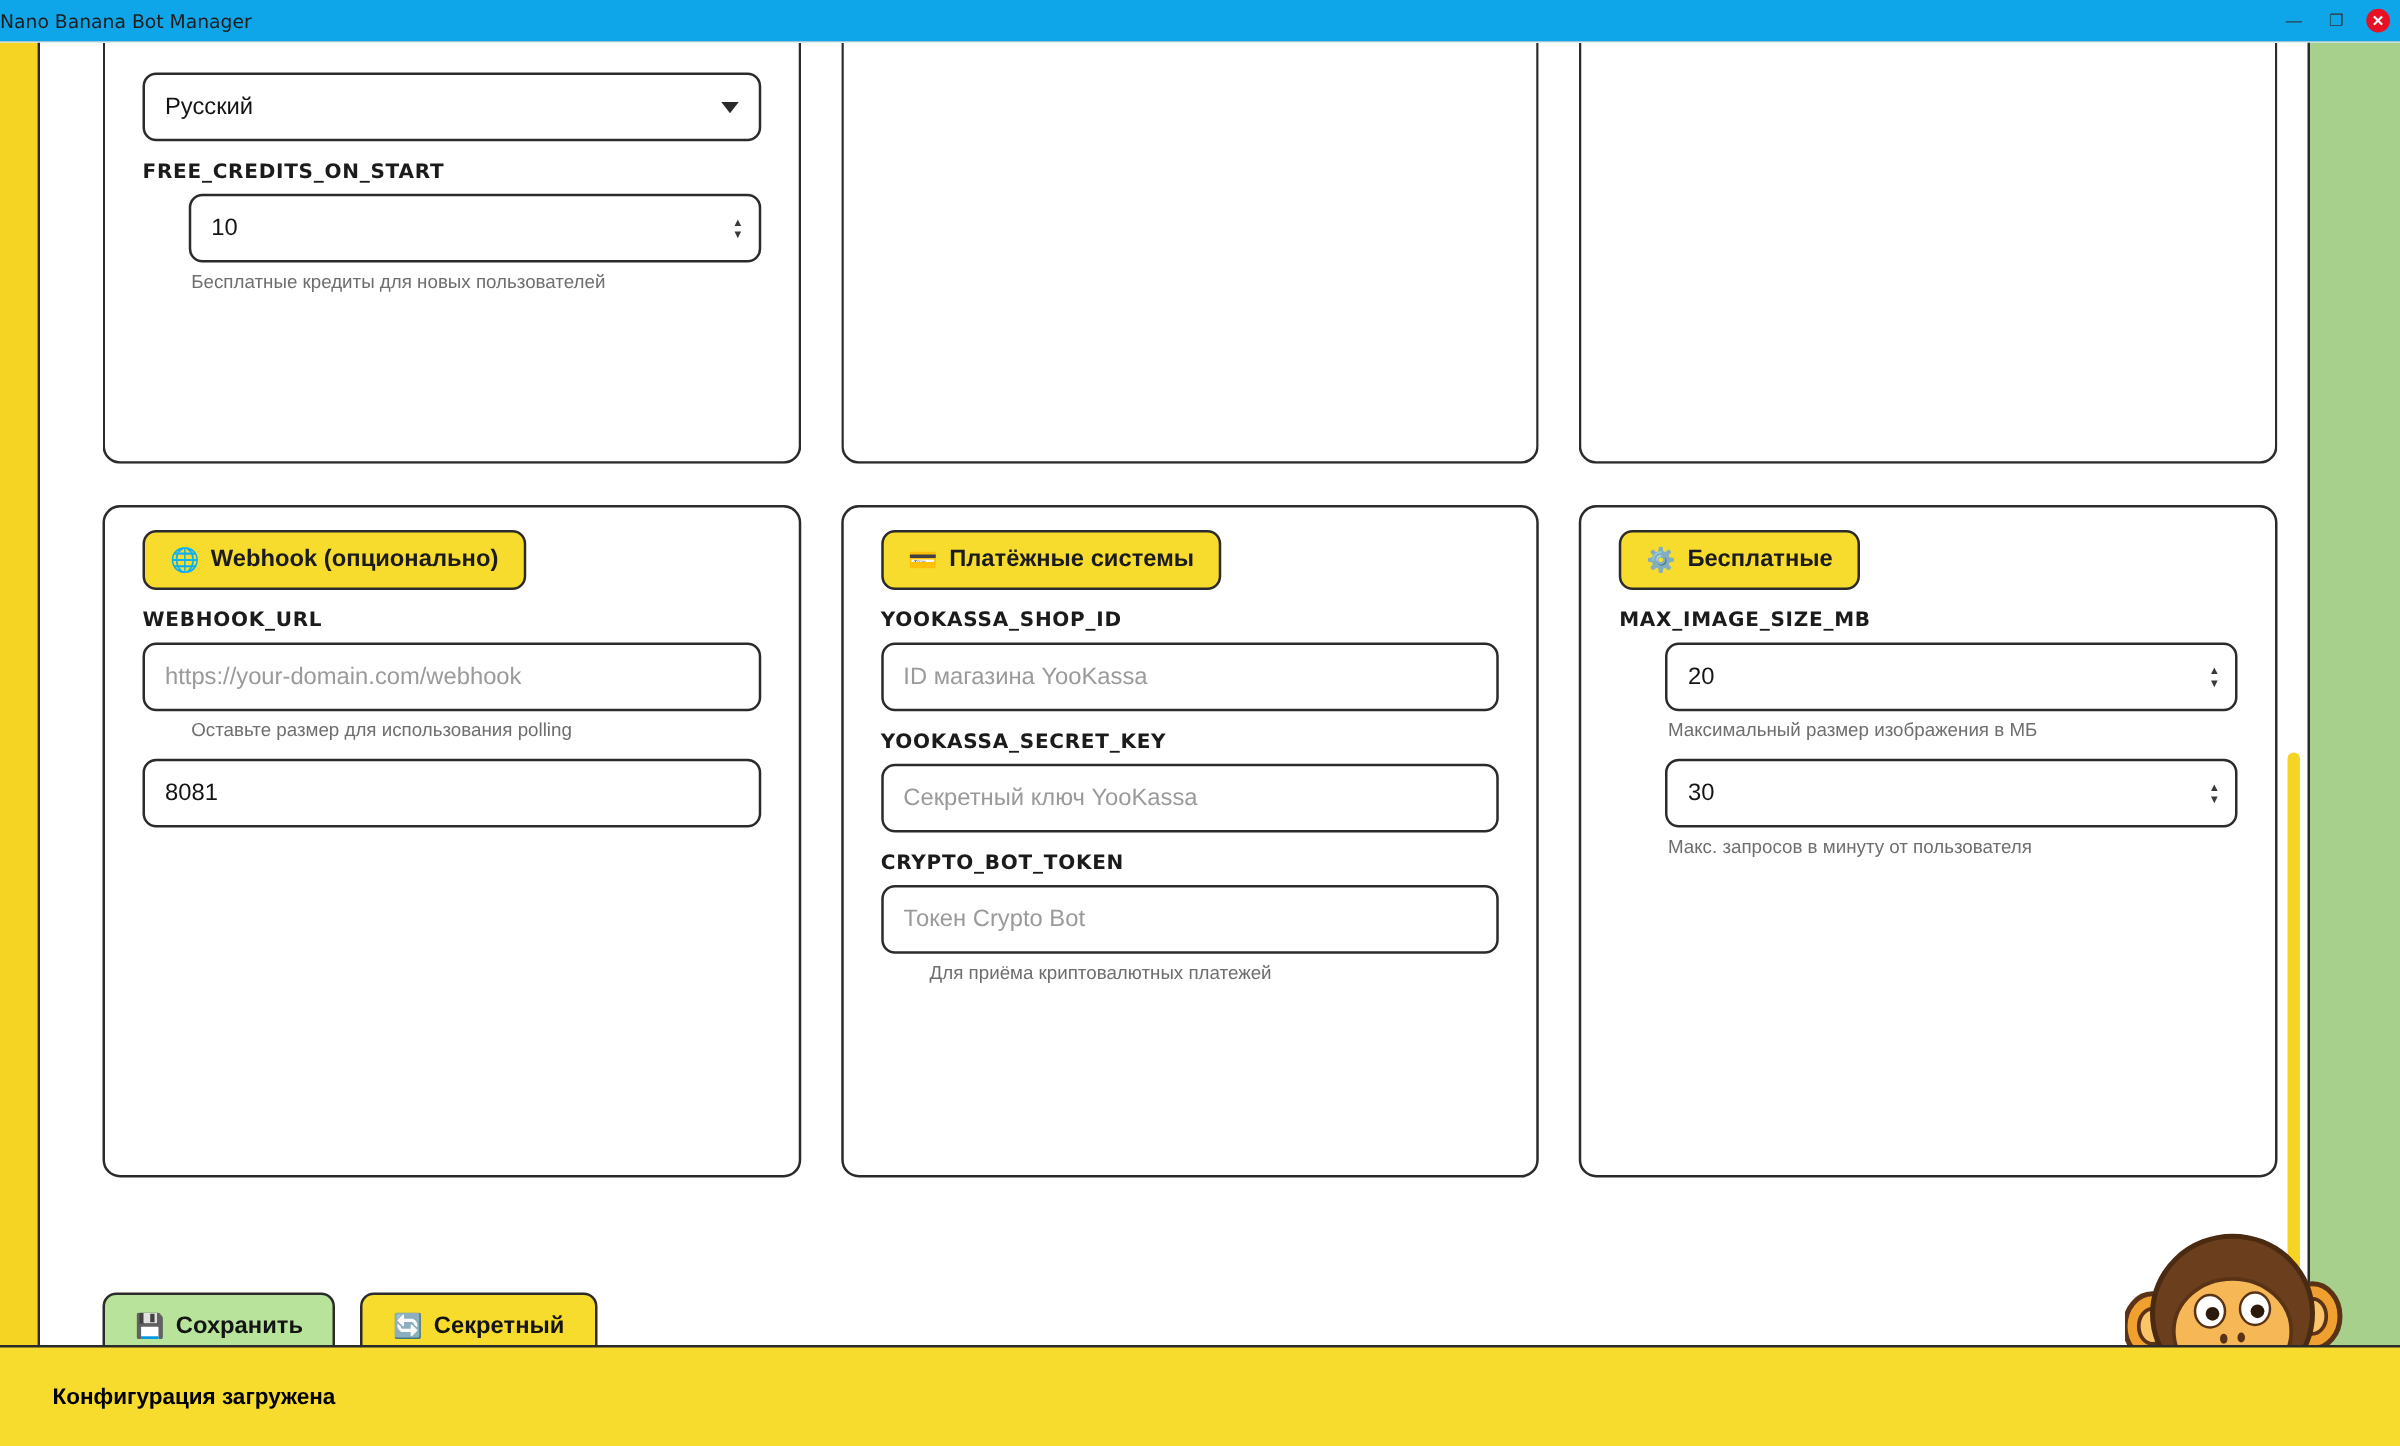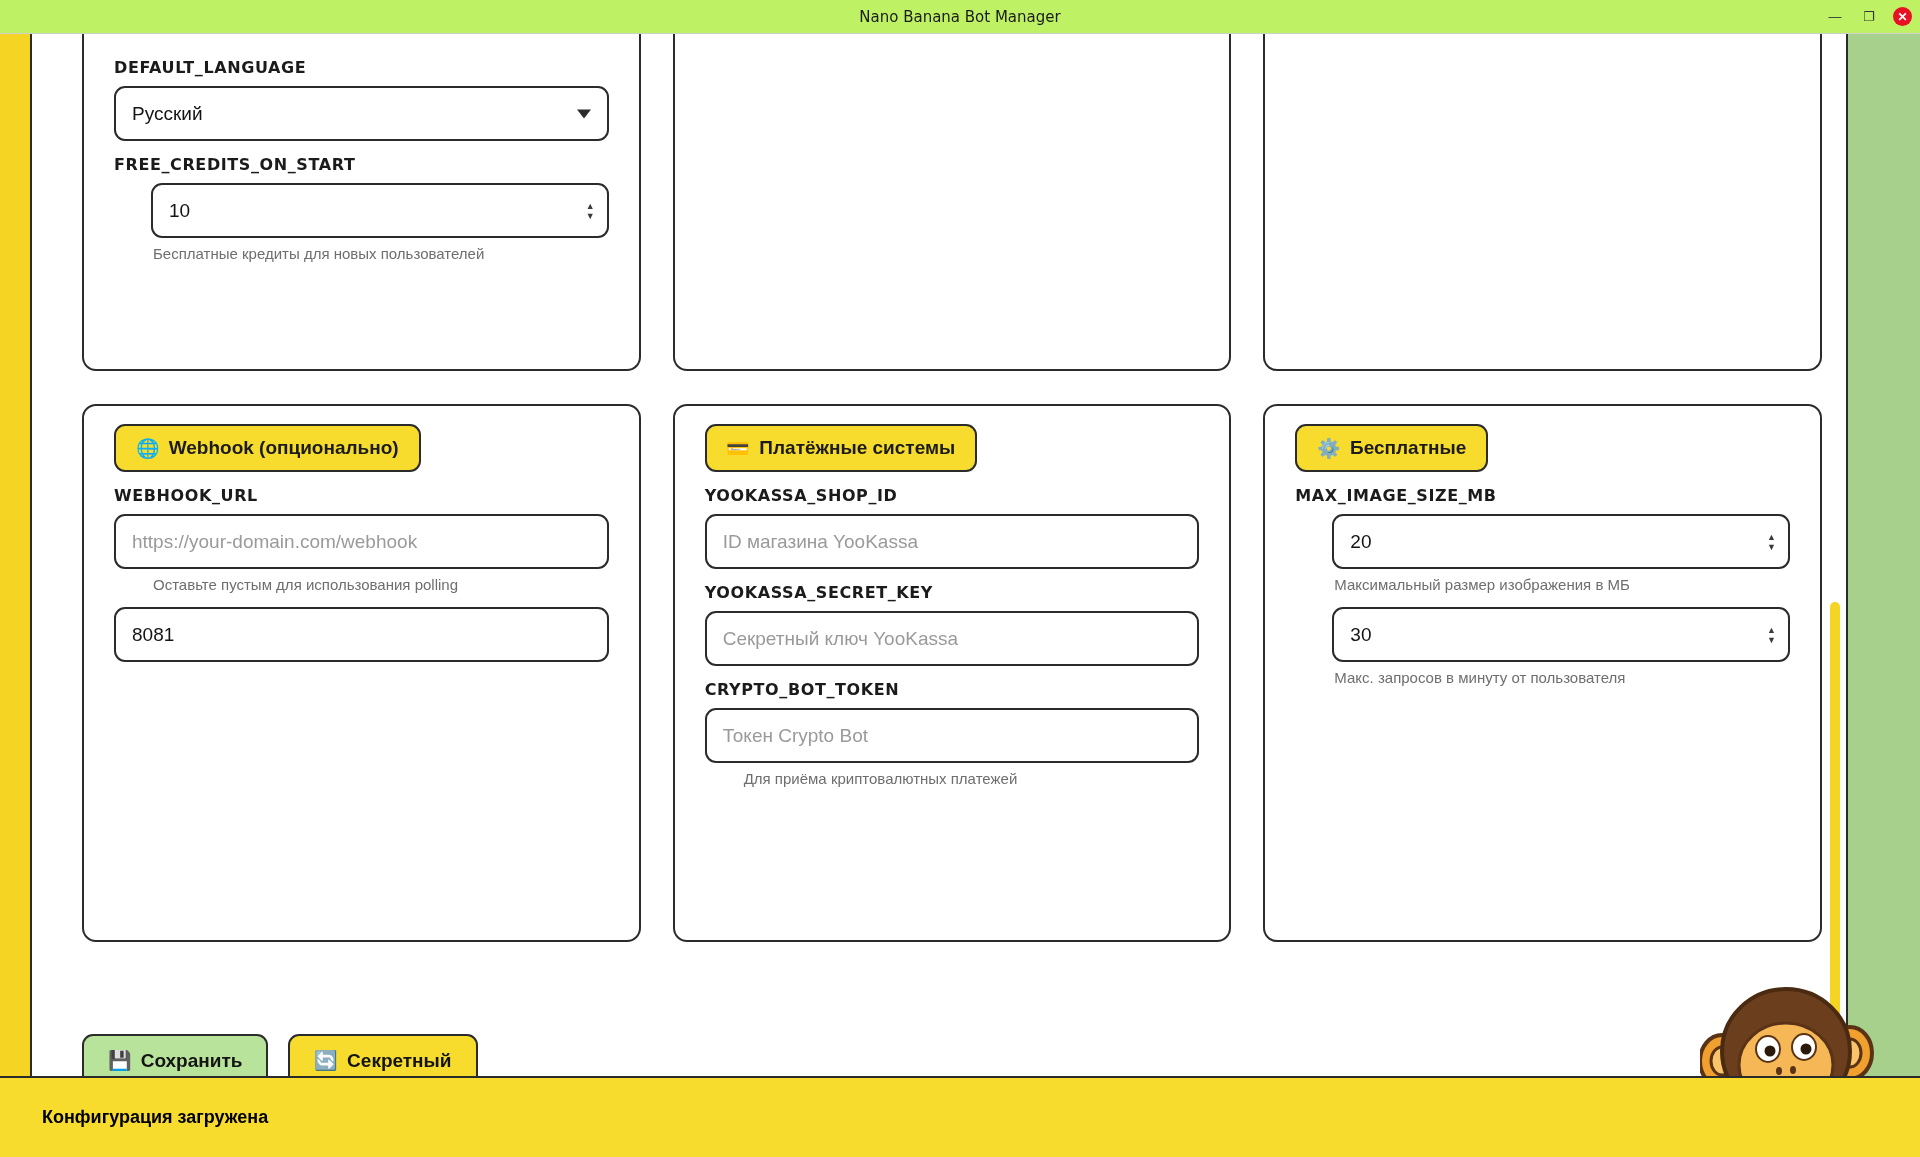--- a/index.html
+++ b/index.html
@@ -9,25 +9,24 @@
     height: 1157px;
     overflow: hidden;
     font-family: "Liberation Sans", sans-serif;
     background: #ffffff;
   }
 
   
   .titlebar {
     position: relative;
     height: 33px;
-    background: #bef264;
+    background: #0ea5e9;
     border-bottom: 1px solid #cfcfcf;
     display: flex;
     align-items: center;
-    justify-content: center;
   }
   .titlebar-title {
     font-size: 15px;
     color: #1c1c1c;
     font-family: "DejaVu Sans", sans-serif;
   }
   .window-controls {
     position: absolute;
     right: 8px;
     top: 0;
@@ -305,21 +304,20 @@
 
   <div class="scroll-area">
 
     <div class="grid">
 
       <div class="row">
 
         <div class="card row1">
           <div class="card-inner" style="padding-top:24px;">
             <div class="field-group">
-              <div class="field-label">DEFAULT_LANGUAGE</div>
               <div class="select-wrap">
                 <select class="input">
                   <option>Русский</option>
                 </select>
                 <span class="select-arrow"></span>
               </div>
             </div>
 
             <div class="field-group">
               <div class="field-label">FREE_CREDITS_ON_START</div>
@@ -344,21 +342,21 @@
 
         <div class="card row2">
           <div class="card-badge">
             <span class="badge-emoji">🌐</span>
             <span>Webhook (опционально)</span>
           </div>
           <div class="card-inner">
             <div class="field-group">
               <div class="field-label">WEBHOOK_URL</div>
               <input class="input" placeholder="https://your-domain.com/webhook" style="">
-              <div class="hint">Оставьте пустым для использования polling</div>
+              <div class="hint">Оставьте размер для использования polling</div>
             </div>
             <div class="field-group">
               <input class="input" value="8081" style="">
             </div>
           </div>
         </div>
 
         <div class="card row2">
           <div class="card-badge">
             <span class="badge-emoji">💳</span>

